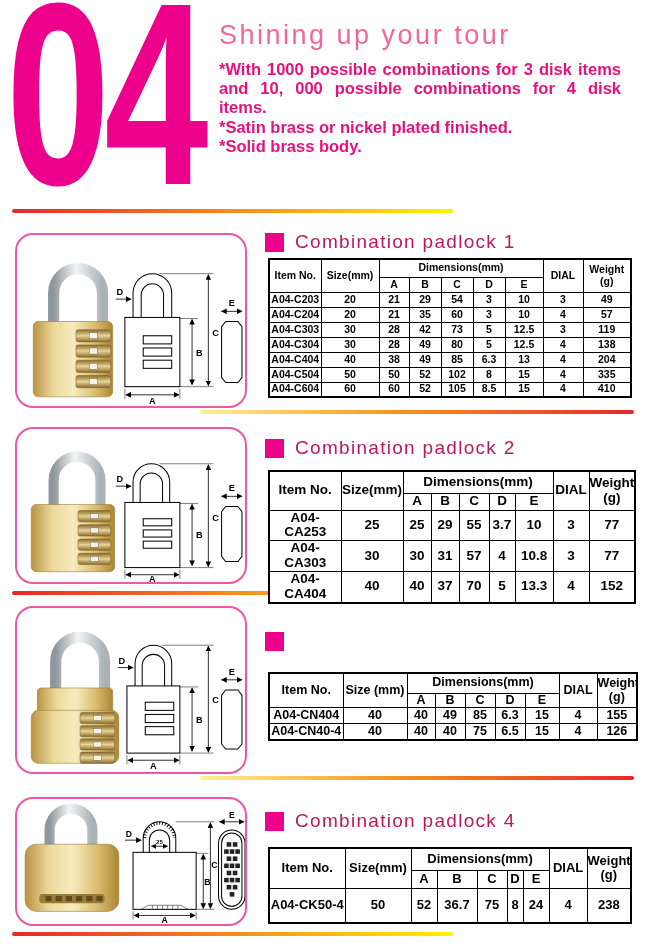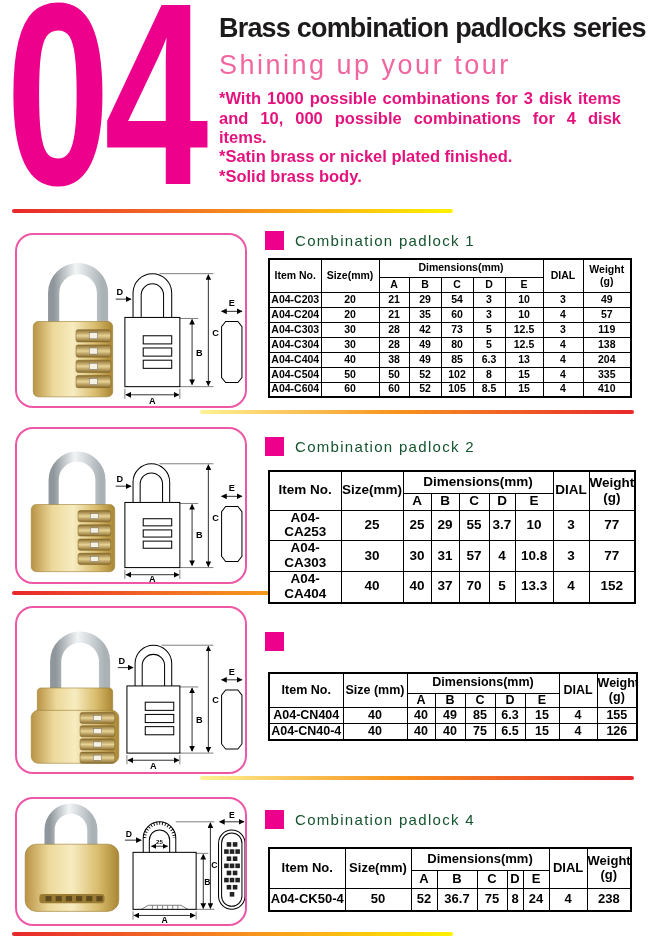--- a/index.html
+++ b/index.html
@@ -28,35 +28,35 @@
   .img-box{position:absolute;left:15px;width:228px;border:2px solid #EE57A5;
            border-radius:18px;background:#fff;overflow:hidden;}
   .b1{top:233px;height:171px}.b2{top:427px;height:153px}
   .b3{top:606px;height:164px}.b4{top:797px;height:125px}
   .img-box svg{display:block;width:100%;height:100%;}
 
   
   .sec-title{position:absolute;left:265px;display:flex;align-items:center;}
   .st1{top:231px}.st2{top:437px}.st3{top:632px}.st4{top:810px}
   .sq{width:19px;height:19px;background:#EC008C;margin-right:11px;flex:none;}
-  .sec-title-text{font-size:15px;color:#14532d;letter-spacing:1.3px;white-space:nowrap;}
+  .sec-title-text{font-size:19px;color:#be185d;letter-spacing:1.3px;white-space:nowrap;}
 
   
   .data-table{position:absolute;left:268px;border-collapse:collapse;table-layout:fixed;
               background:#fff;border:2px solid #000;color:#000;}
   .data-table th,.data-table td{border:1px solid #000;text-align:center;vertical-align:middle;
               padding:0;line-height:1.1;font-weight:bold;overflow:hidden;}
   .t1{top:258px;width:362px;font-size:10.5px;}
   .t1 thead tr:first-child{height:18px}.t1 thead tr:last-child{height:15px}.t1 tbody tr{height:15px}
   .t2{top:470px;width:366px;font-size:13.5px;}
   .t2 thead tr:first-child{height:22px}.t2 thead tr:last-child{height:17px}.t2 tbody tr{height:22px}
   .t3{top:672px;width:368px;font-size:12.5px;}
   .t3 thead tr:first-child{height:20px}.t3 thead tr:last-child{height:14px}.t3 tbody tr{height:16px}
   .t4{top:847px;width:362px;font-size:13px;}
-  .t4 thead tr:first-child{height:22px}.t4 thead tr:last-child{height:18px}.t4 tbody tr{height:23px}
+  .t4 thead tr:first-child{height:22px}.t4 thead tr:last-child{height:18px}.t4 tbody tr{height:35px}
 
   
   .dim{font:bold 9px "Liberation Sans",sans-serif;fill:#000;}
   .dim4{font:bold 8.5px "Liberation Sans",sans-serif;fill:#000;}
   .dim-s{font:bold 6px "Liberation Sans",sans-serif;fill:#000;}
   .oline{stroke:#000;stroke-width:1;fill:none;}
   .obody{stroke:#000;stroke-width:1;fill:#fff;}
   .dline{stroke:#000;stroke-width:0.8;fill:none;}
   .eline{stroke:#000;stroke-width:0.5;fill:none;}
 </style>
@@ -85,21 +85,20 @@
     <marker id="arr" viewBox="0 0 10 10" refX="9" refY="5" markerWidth="7" markerHeight="7" orient="auto-start-reverse">
       <path d="M0,0 L10,5 L0,10 z" fill="#000"></path>
     </marker>
   </defs>
 </svg>
 
 <div class="page">
 
   <div class="big-number">04</div>
   <div class="header-right">
-    <div class="header-title">Brass combination padlocks series</div>
     <div class="header-subtitle">Shining up your tour</div>
     <div class="bullets">
       <div class="bullet">*With 1000 possible combinations for 3 disk items and 10, 000 possible combinations for 4 disk items.</div>
       <div class="bullet">*Satin brass or nickel plated finished.</div>
       <div class="bullet">*Solid brass body.</div>
     </div>
   </div>
 
   <div class="sep sep-a sep1"></div>
   <div class="sep sep-b sep2"></div>

